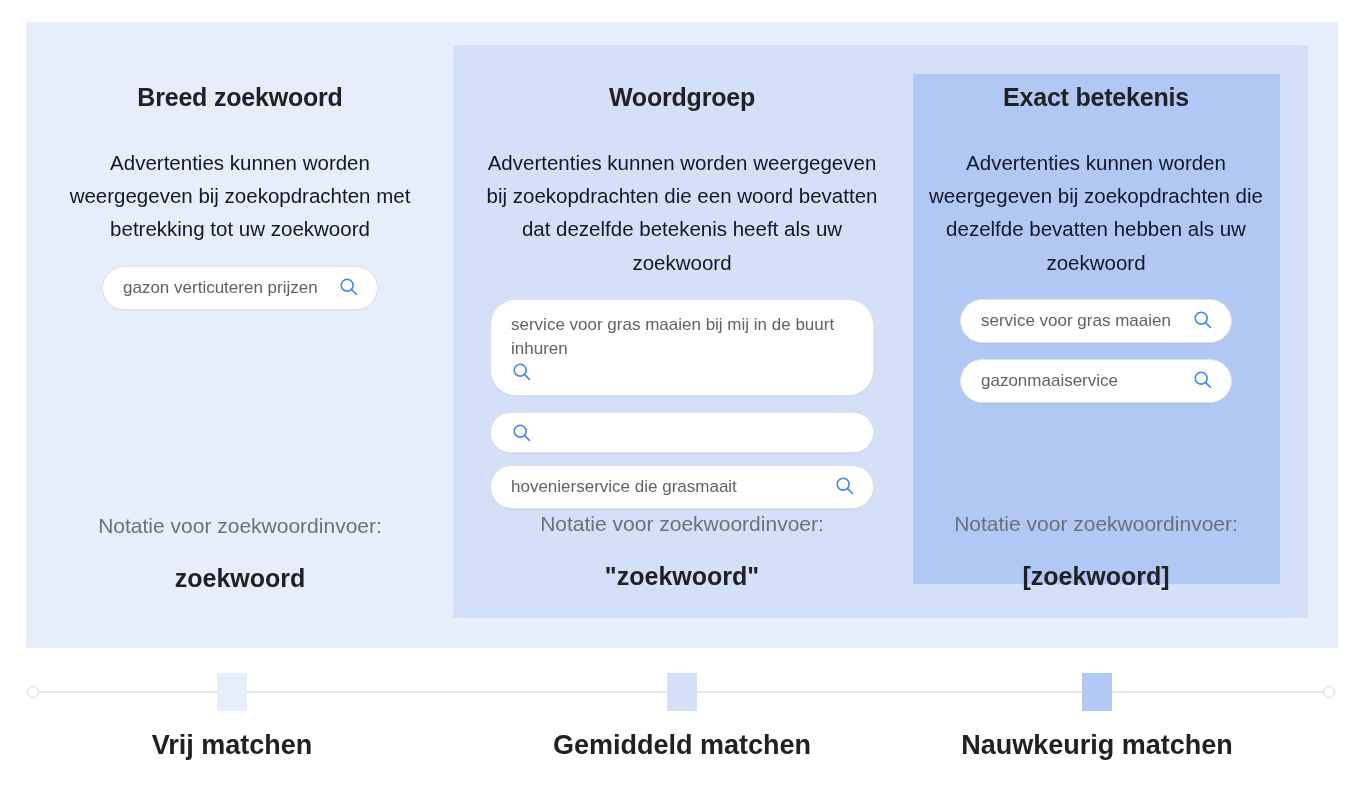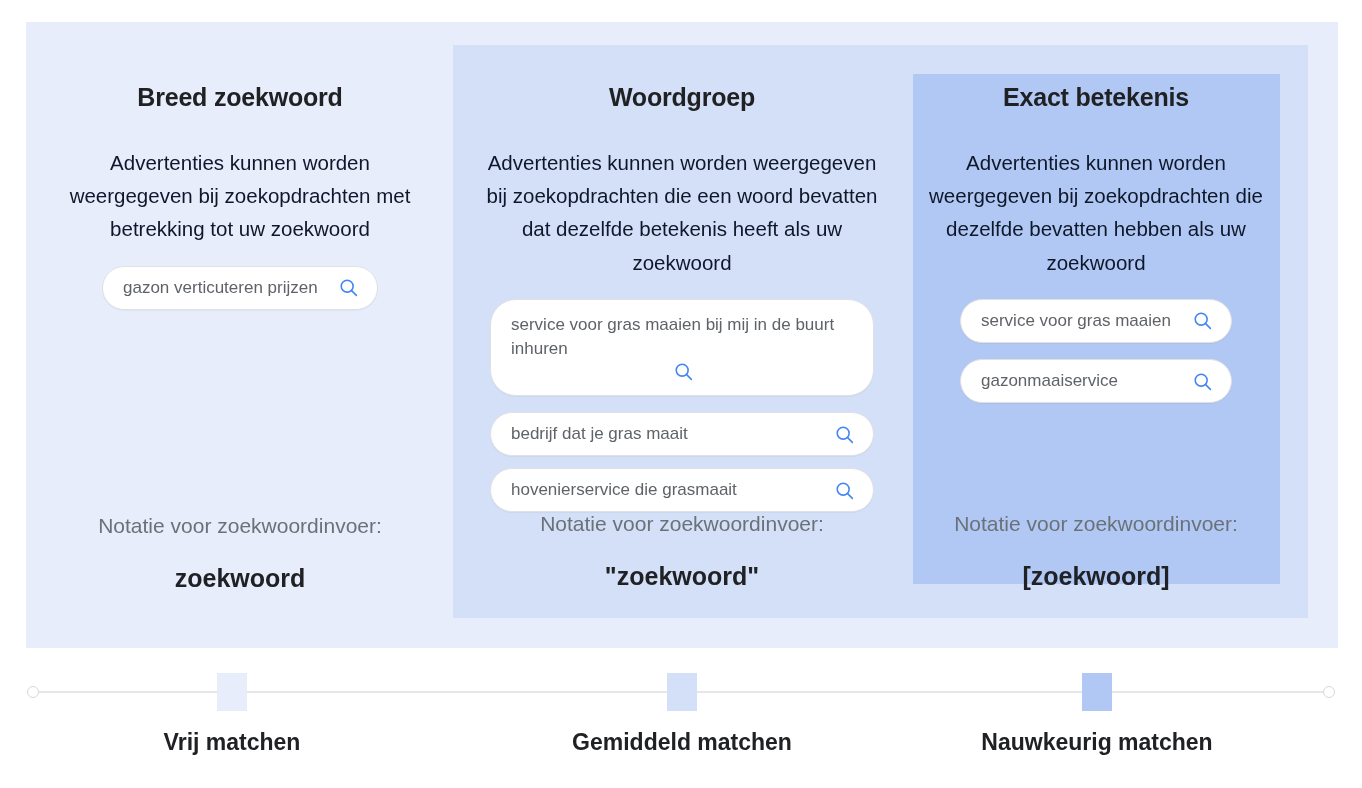--- a/index.html
+++ b/index.html
@@ -57,21 +57,21 @@
     margin: 0;
   }
 
   
   .pills { margin-top: 20px; }
   .pill {
     background: #ffffff;
     border: 1px solid #dfe1e5;
     border-radius: 26px;
     display: flex;
-    align-items: center;
+    align-items: flex-start;
     justify-content: space-between;
     padding: 9px 18px 9px 20px;
     margin: 0 auto 12px auto;
     text-align: left;
     box-shadow: 0 1px 1px rgba(32,33,36,0.04);
   }
   .pill-text {
     font-size: 17px;
     color: #5f6368;
     line-height: 1.42;
@@ -134,21 +134,21 @@
     position: absolute;
     top: 25px;
     width: 30px; height: 38px;
   }
   .marker-1 { left: 217px; background: #e8edfb; }
   .marker-2 { left: 667px; background: #d4e0f7; }
   .marker-3 { left: 1082px; background: #b0c8f3; }
   .scale-label {
     position: absolute;
     top: 81px;
-    font-size: 23px;
+    font-size: 27px;
     font-weight: bold;
     color: #202124;
     text-align: center;
     line-height: 1.2;
   }
   .label-1 { left: 72px;  width: 320px; }
   .label-2 { left: 522px; width: 320px; }
   .label-3 { left: 937px; width: 320px; }
 </style>
 </head>
@@ -185,21 +185,20 @@
       <div class="pill pill-phrase-1">
         <span class="pill-text">service voor gras maaien bij mij in de buurt inhuren</span>
         <span class="pill-icon">
           <svg width="21" height="21" viewBox="0 0 24 24" fill="none" stroke="#4285f4" stroke-width="1.8">
             <circle cx="10.5" cy="10.5" r="6.8"></circle>
             <line x1="15.6" y1="15.6" x2="21" y2="21" stroke-linecap="round"></line>
           </svg>
         </span>
       </div>
       <div class="pill pill-phrase-2">
-        <span class="pill-text">bedrijf dat je gras maait</span>
         <span class="pill-icon">
           <svg width="21" height="21" viewBox="0 0 24 24" fill="none" stroke="#4285f4" stroke-width="1.8">
             <circle cx="10.5" cy="10.5" r="6.8"></circle>
             <line x1="15.6" y1="15.6" x2="21" y2="21" stroke-linecap="round"></line>
           </svg>
         </span>
       </div>
       <div class="pill pill-phrase-3">
         <span class="pill-text">hovenierservice die grasmaait</span>
         <span class="pill-icon">

